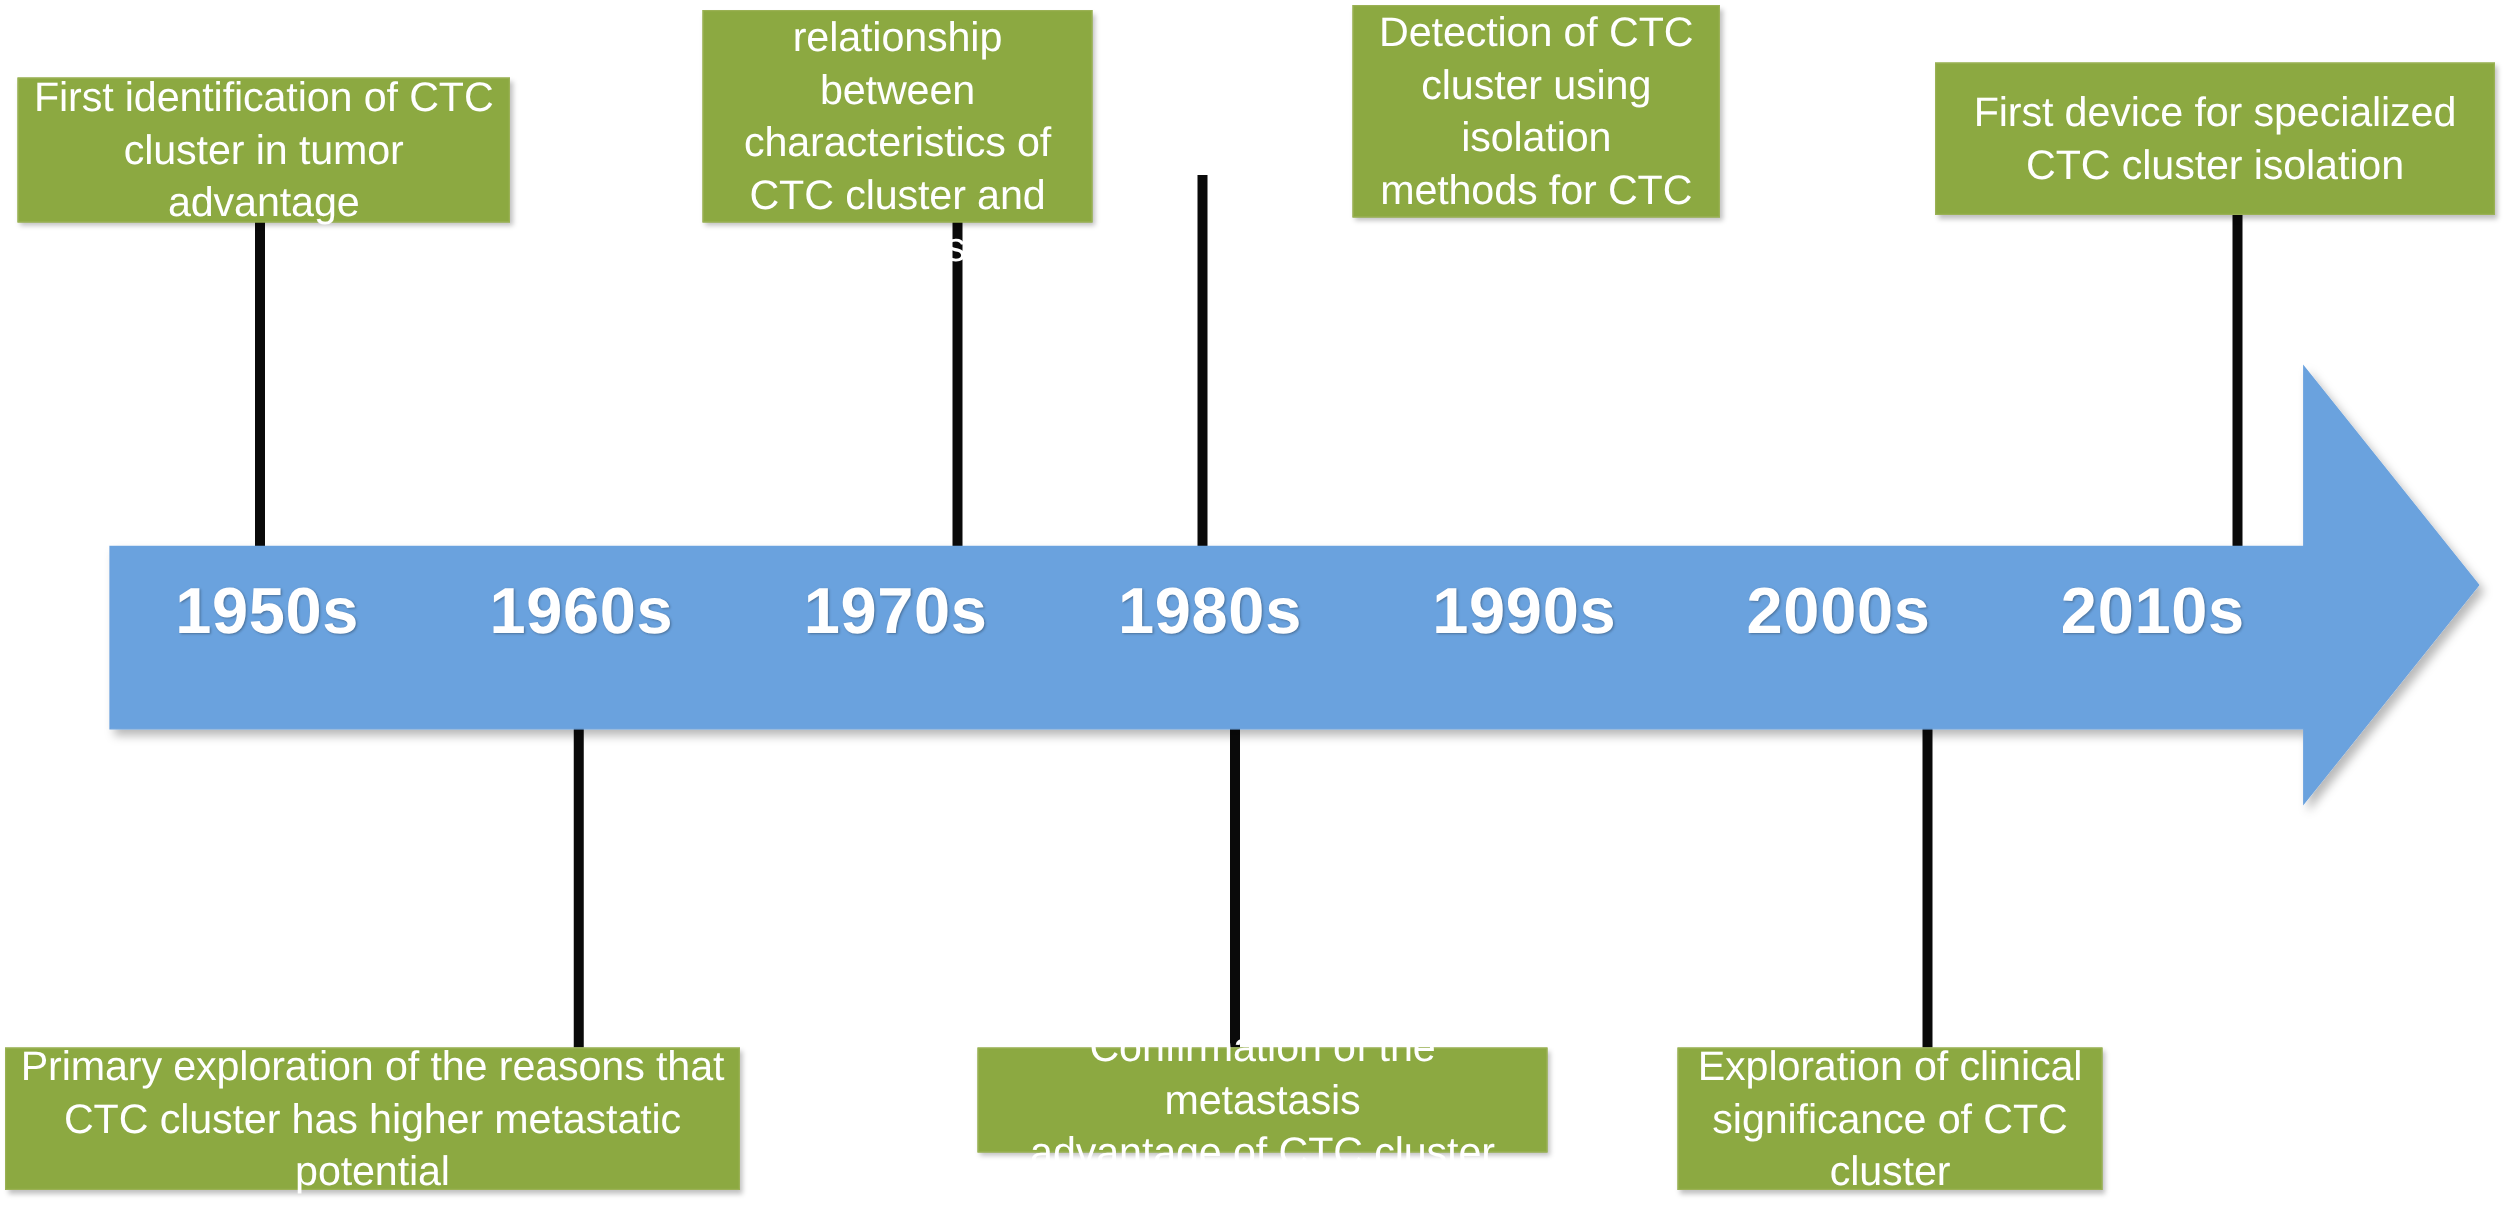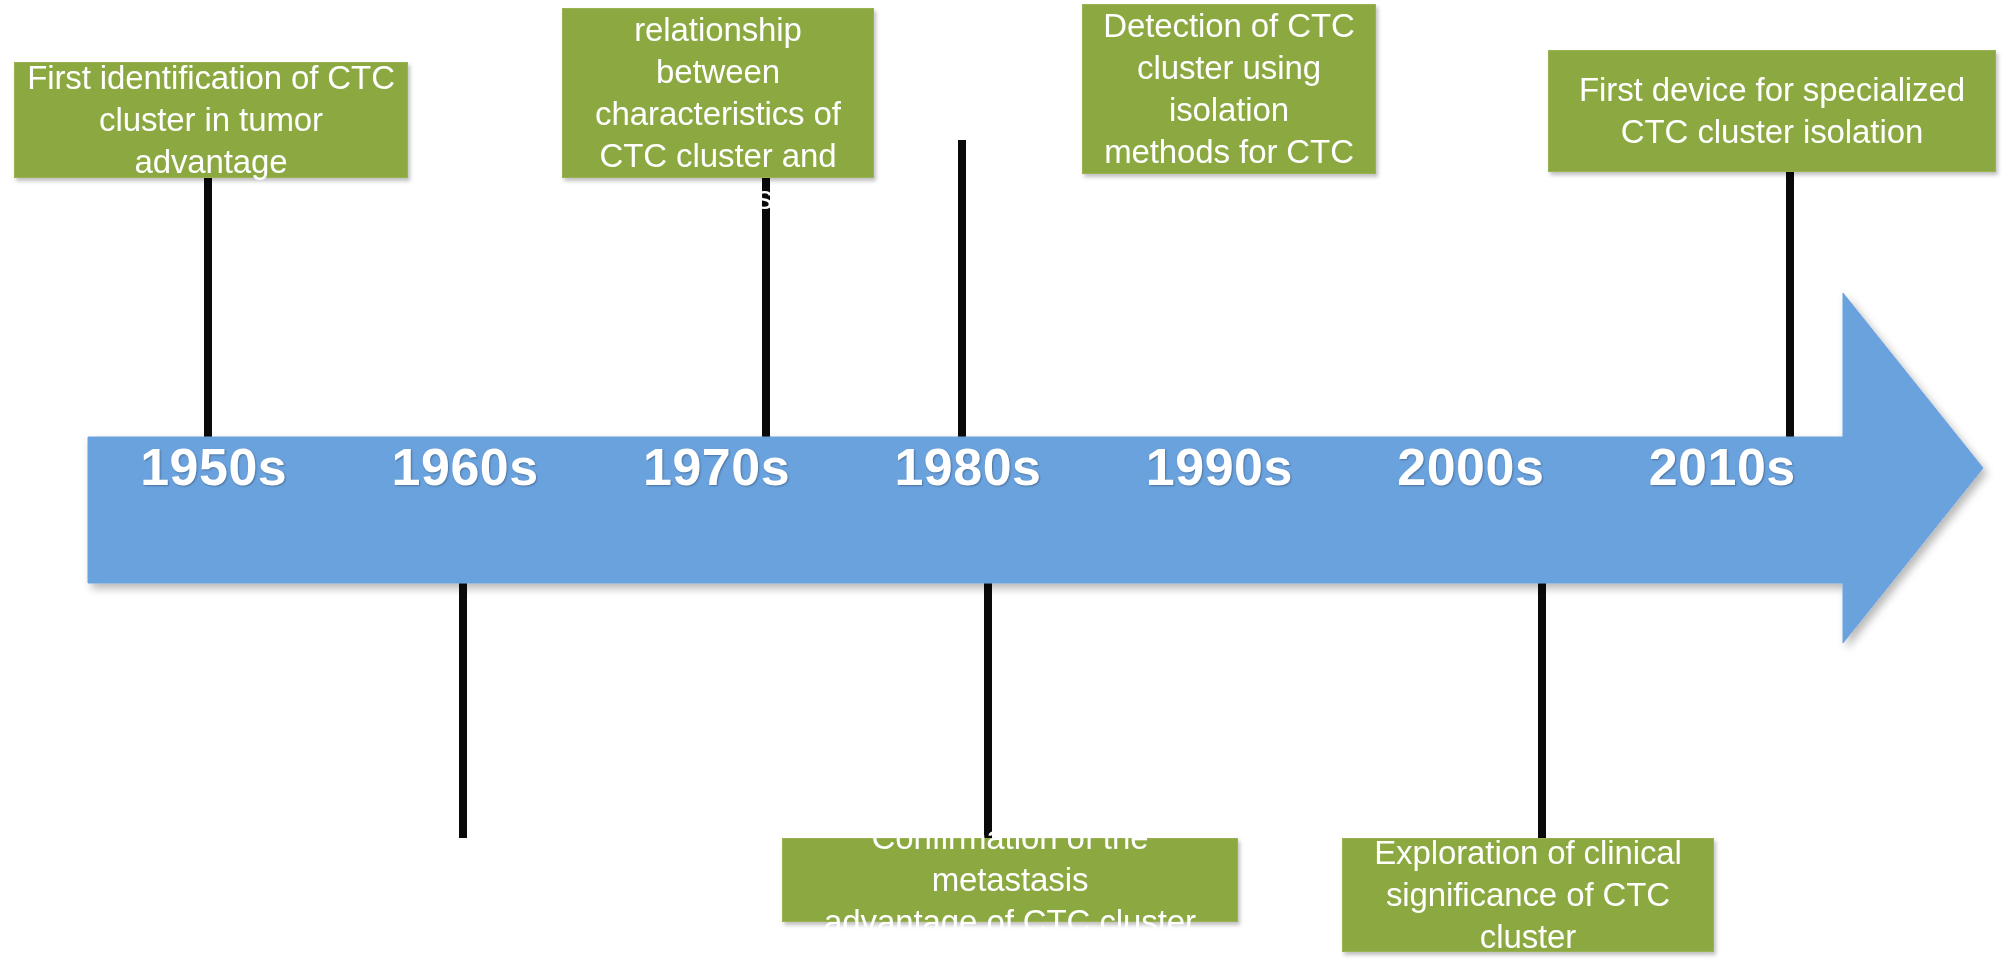--- a/index.html
+++ b/index.html
@@ -64,20 +64,21 @@
   }
   .timeline-arrow-wrap svg { display: block; overflow: visible; }
 
   .decade-labels {
     position: absolute;
     left: 88px;
     top: 437px;
     width: 1760px;
     height: 104px;
     display: flex;
+    align-items: center;
     z-index: 6;
   }
   .decade {
     flex: 1 1 0;
     text-align: center;
     font-size: 52px;
     font-weight: bold;
     color: #ffffff;
     letter-spacing: 0.5px;
     text-shadow: 1px 1px 2px rgba(0,0,0,0.30);
@@ -133,24 +134,28 @@
     <div class="decade">1980s</div>
     <div class="decade">1990s</div>
     <div class="decade">2000s</div>
     <div class="decade">2010s</div>
   </div>
 
   <div class="connector" style="left:459px; top:580px; height:258px;"></div>
   <div class="connector" style="left:984px; top:580px; height:258px;"></div>
   <div class="connector" style="left:1538px; top:580px; height:258px;"></div>
 
+  <div class="event-box" style="left:4px; top:838px; width:588px; height:114px;">
+    <span class="event-text">Primary exploration of the reasons that
+CTC cluster has higher metastatic potential</span>
+  </div>
 
   <div class="event-box" style="left:782px; top:838px; width:456px; height:84px;">
     <span class="event-text">Confirmation of the metastasis
 advantage of CTC cluster</span>
   </div>
 
-  <div class="event-box" style="left:1342px; top:838px; width:372px; height:114px;">
+  <div class="event-box" style="left:1342px; top:838px; width:340px; height:114px;">
     <span class="event-text">Exploration of clinical
 significance of CTC cluster</span>
   </div>
 
 </div>
 
 </body></html>

